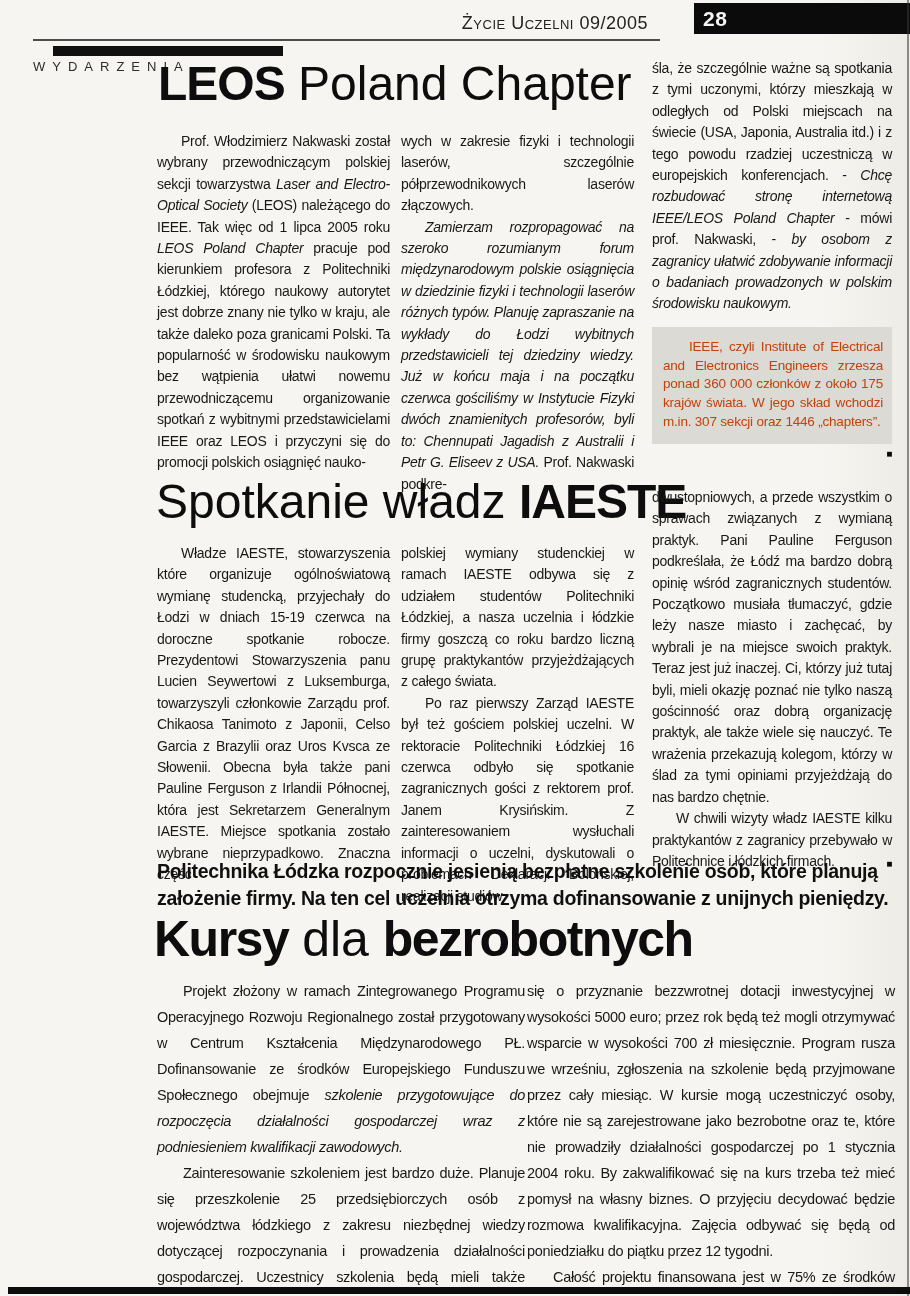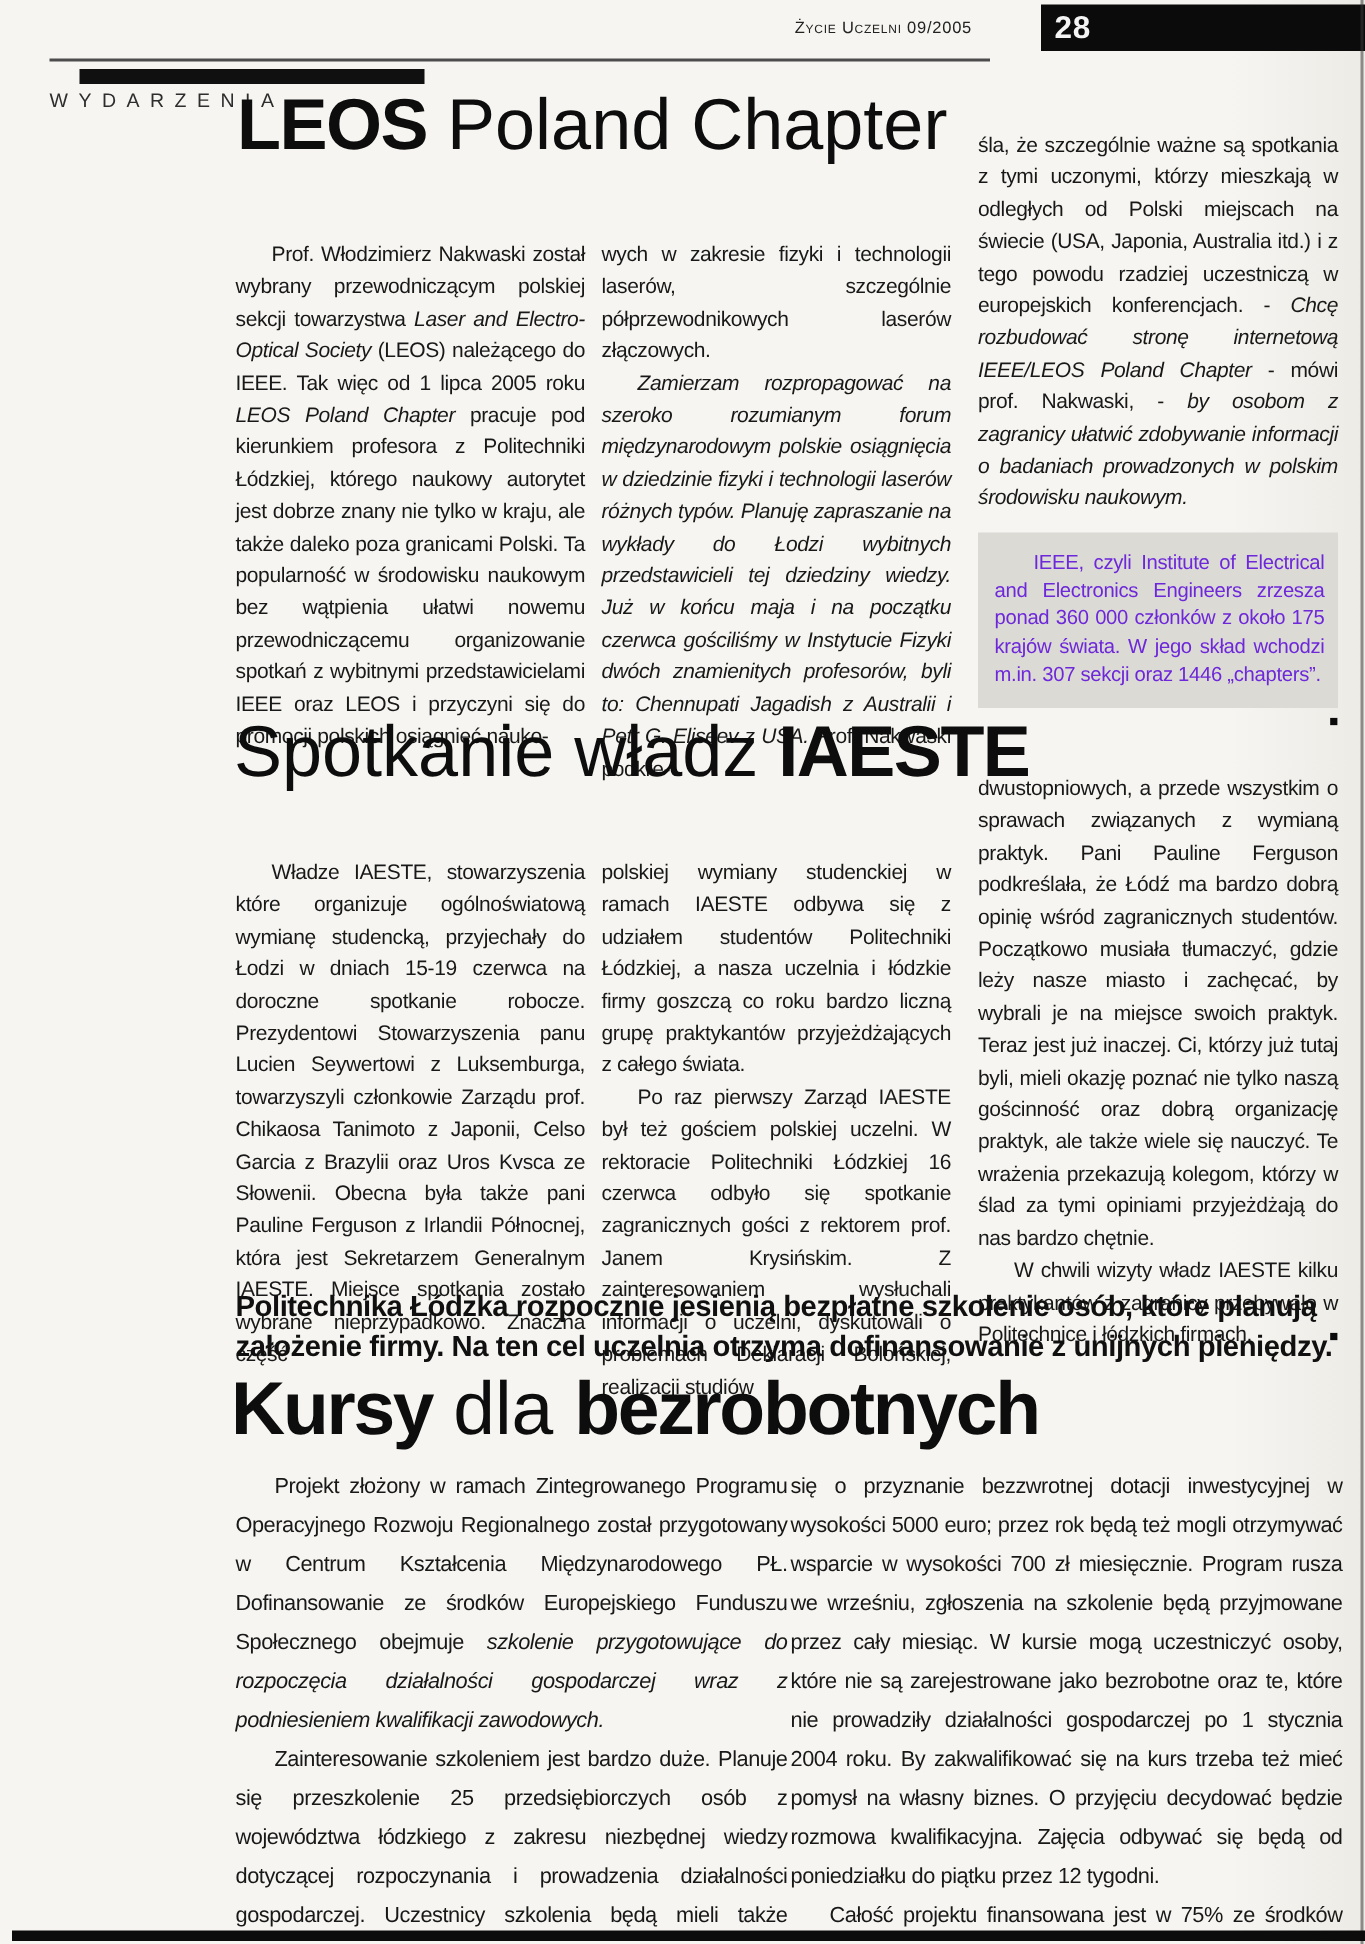--- a/index.html
+++ b/index.html
@@ -3,58 +3,58 @@
 <meta charset="utf-8">
 <style>
   html,body{margin:0;padding:0;background:#888;}
   .page{
     position:relative; width:910px; height:1296px; margin:0 auto;
     background:linear-gradient(to right,#f6f5f1 0%,#f6f5f1 90%,#edebe6 100%);
     font-family:"Liberation Sans", sans-serif; color:#1b1b1b; overflow:hidden;
   }
   
   .header-rule{position:absolute; left:33px; top:39px; width:627px; height:2px; background:#4c4c4c;}
-  .masthead{position:absolute; top:13px; right:262px; font-size:11px; font-variant:small-caps;
+  .masthead{position:absolute; top:13px; right:262px; font-size:18px; font-variant:small-caps;
     letter-spacing:.5px; color:#222; font-weight:500;}
   .page-badge{position:absolute; left:658px; top:3px; width:252px; height:31px; background:#0b0b0b;margin-left:36px;}
   .page-badge span{display:inline-block; color:#f4f4f4; font-weight:bold; font-size:21px; padding:4px 0 0 9px; letter-spacing:.5px;}
   .section-bar{position:absolute; left:53px; top:46px; width:230px; height:10px; background:#101010;}
   .section-label{position:absolute; left:33px; top:59px; font-size:13px; letter-spacing:7px; color:#2d2d2d; font-weight:500;}
   .right-edge{position:absolute; right:1px; top:0; bottom:0; width:2px; background:#3a3a3a; opacity:.55;}
   .bottom-bar{position:absolute; left:8px; right:0; top:1287px; height:7px; background:#0c0c0c;}
   
   .art-title{position:absolute; margin:0; line-height:1; color:#0d0d0d; letter-spacing:-1px; white-space:nowrap;}
   .tb{font-weight:800;}
   .tl{font-weight:400;}
   .leos-title{left:158px; top:60px; font-size:48px;}
   .iaeste-title{left:156px; top:478px; font-size:48px;}
   .kursy-title{left:154px; top:914px; font-size:50px; letter-spacing:-1.5px;}
   .leos-title .tl, .iaeste-title .tl, .kursy-title .tl{letter-spacing:0;}
   
   .col{position:absolute; width:233px; text-align:justify; font-size:14px; line-height:21.4px;
-    letter-spacing:-0.25px; color:#181818;margin-top:28px;}
+    letter-spacing:-0.25px; color:#181818;}
   .col p{margin:0;}
   .col p.ind{text-indent:24px;}
   .col em{font-style:italic;}
   .leos-c1{left:157px; top:131px;}
   .leos-c2{left:401px; top:131px;}
   .leos-c3{left:652px; top:58px; width:240px;}
   .iaeste-c1{left:157px; top:543px;}
   .iaeste-c2{left:401px; top:543px;}
   .iaeste-c3{left:652px; top:487px; width:240px;}
   .kcol{position:absolute; width:368px; text-align:justify; font-size:14.5px; line-height:26px;
     letter-spacing:-0.3px; color:#181818;}
   .kcol p{margin:0;}
   .kcol p.ind{text-indent:26px;}
   .kcol em{font-style:italic;}
   .kursy-c1{left:157px; top:978px;}
   .kursy-c2{left:527px; top:978px;}
   
   .infobox{background:#dcdad5; margin-top:12px; padding:11px 9px 12px 11px;
-    font-size:13.5px; line-height:18.8px; letter-spacing:-0.2px; text-align:justify; color:#6d28d9;}
+    font-size:13.5px; line-height:18.8px; letter-spacing:-0.2px; text-align:justify; color:#c2410c;}
   .infobox p{margin:0; text-indent:26px;}
   .boxmark{text-align:right; font-size:10px; line-height:10px; margin-top:5px; color:#0b0b0b;}
   .endmark{display:block; height:0; text-align:right; transform:translateY(-19px);
     font-size:10px; color:#0b0b0b;}
   .lead{position:absolute; left:157px; top:858px; width:744px; margin:0;
     font-size:19.5px; line-height:27px; font-weight:700; letter-spacing:-0.3px; color:#101010;}
   .byline{text-align:right; padding-right:12px; margin-top:6px; font-weight:700;
     font-size:15px; letter-spacing:0;}
   .byline .sq{font-size:10px; vertical-align:2px; margin-right:6px;}
 </style>

